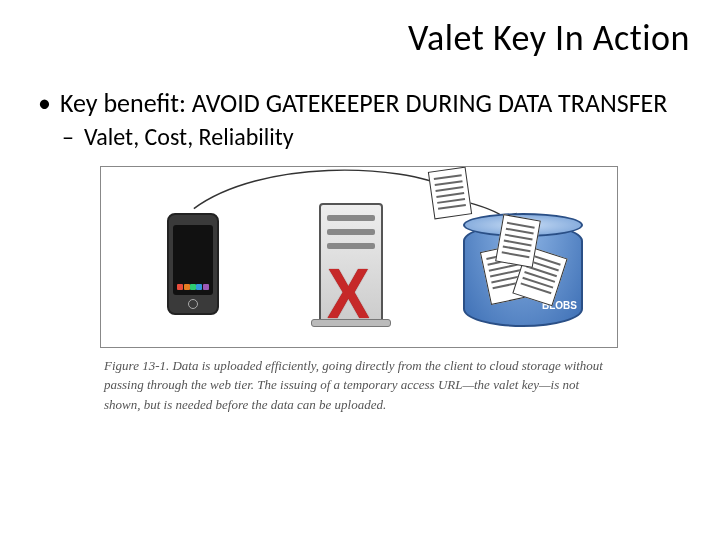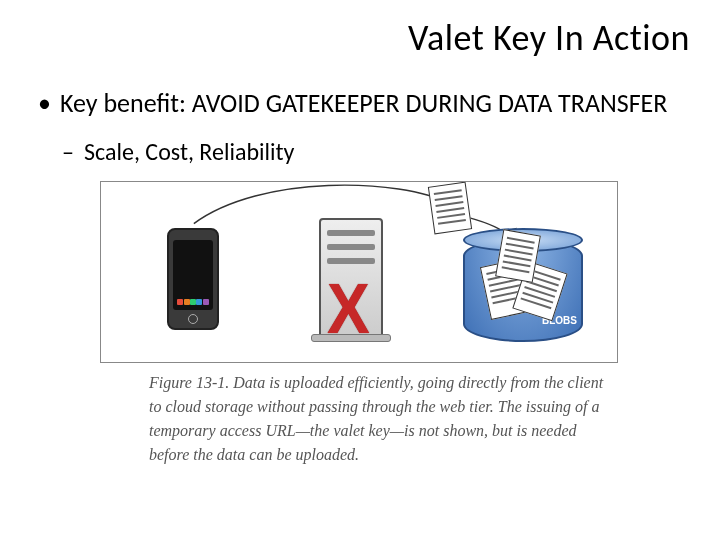--- a/index.html
+++ b/index.html
@@ -1,26 +1,26 @@
 <!DOCTYPE html>
 <html><head>
 <meta charset="utf-8">
 <style>
   * { box-sizing: border-box; margin: 0; padding: 0; }
   html, body { width: 720px; height: 540px; background: #fff; font-family: Calibri, "Segoe UI", Arial, sans-serif; color: #000; }
   .slide { width: 720px; height: 540px; position: relative; padding: 10px 30px 20px 30px; }
   .title { text-align: right; font-size: 36px; font-weight: 400; margin-top: 6px; margin-bottom: 28px; letter-spacing: 0.5px; }
   .bullet-list { list-style: none; margin-left: 8px; }
-  .bullet-1 { font-size: 26px; line-height: 1.2; margin-bottom: 19px; position: relative; padding-left: 22px; }
+  .bullet-1 { font-size: 26px; line-height: 1.2; margin-bottom: 4px; position: relative; padding-left: 22px; }
   .bullet-1::before { content: "•"; position: absolute; left: 0; top: 0; font-size: 26px; }
   .bullet-2 { font-size: 24px; line-height: 1.2; position: relative; padding-left: 46px; margin-top: 2px; }
   .bullet-2::before { content: "–"; position: absolute; left: 24px; top: 0; font-size: 24px; }
   .figure-wrap { margin: 14px auto 0 auto; width: 520px; }
   .figure { border: 1px solid #888; width: 518px; height: 182px; position: relative; background:#fff; overflow: hidden; }
-  .caption { font-family: Georgia, "Times New Roman", serif; font-style: italic; font-size: 16px; color: #555; line-height: 1.5; margin-top: 8px; padding: 0 4px; margin-left: 45px; }
+  .caption { font-family: Georgia, "Times New Roman", serif; font-style: italic; font-size: 13px; color: #555; line-height: 1.5; margin-top: 8px; padding: 0 4px; }
 
   
   .phone { position: absolute; left: 66px; top: 46px; width: 52px; height: 102px; border: 2px solid #222; border-radius: 8px; background: #3a3a3a; }
   .phone .screen { position: absolute; left: 4px; top: 10px; right: 4px; bottom: 18px; background: #111; border-radius: 3px; }
   .phone .home { position: absolute; bottom: 4px; left: 50%; transform: translateX(-50%); width: 10px; height: 10px; border: 1px solid #aaa; border-radius: 50%; }
   .phone .icons { position: absolute; bottom: 2px; left: 4px; right: 4px; height: 12px; display: flex; justify-content: space-around; align-items: center; }
   .phone .icons span { width: 6px; height: 6px; border-radius: 1px; }
   .ic1{background:#e74c3c;} .ic2{background:#e67e22;} .ic3{background:#2ecc71;} .ic4{background:#3498db;} .ic5{background:#9b59b6;}
 
   
@@ -53,21 +53,21 @@
 </style>
 </head>
 <body>
 
 <div class="slide">
 
   <h1 class="title">Valet Key In Action</h1>
 
   <ul class="bullet-list">
     <li class="bullet-1">Key benefit: AVOID GATEKEEPER DURING DATA TRANSFER</li>
-    <li class="bullet-2">Scale, Cost, Reliability</li>
+    <li class="bullet-2">Valet, Cost, Reliability</li>
   </ul>
 
   <div class="figure-wrap">
     <div class="figure">
 
       <svg class="arrow-svg" viewBox="0 0 518 182">
         <path d="M 92 42 C 160 -8, 300 -4, 352 22" stroke="#333" stroke-width="1.5" fill="none"></path>
         <polygon points="352,22 344,14 342,26" fill="#333"></polygon>
         <path d="M 370 36 C 392 42, 408 50, 414 58" stroke="#333" stroke-width="1.5" fill="none"></path>
         <polygon points="414,58 404,54 410,46" fill="#333" transform="rotate(40 414 58)"></polygon>

